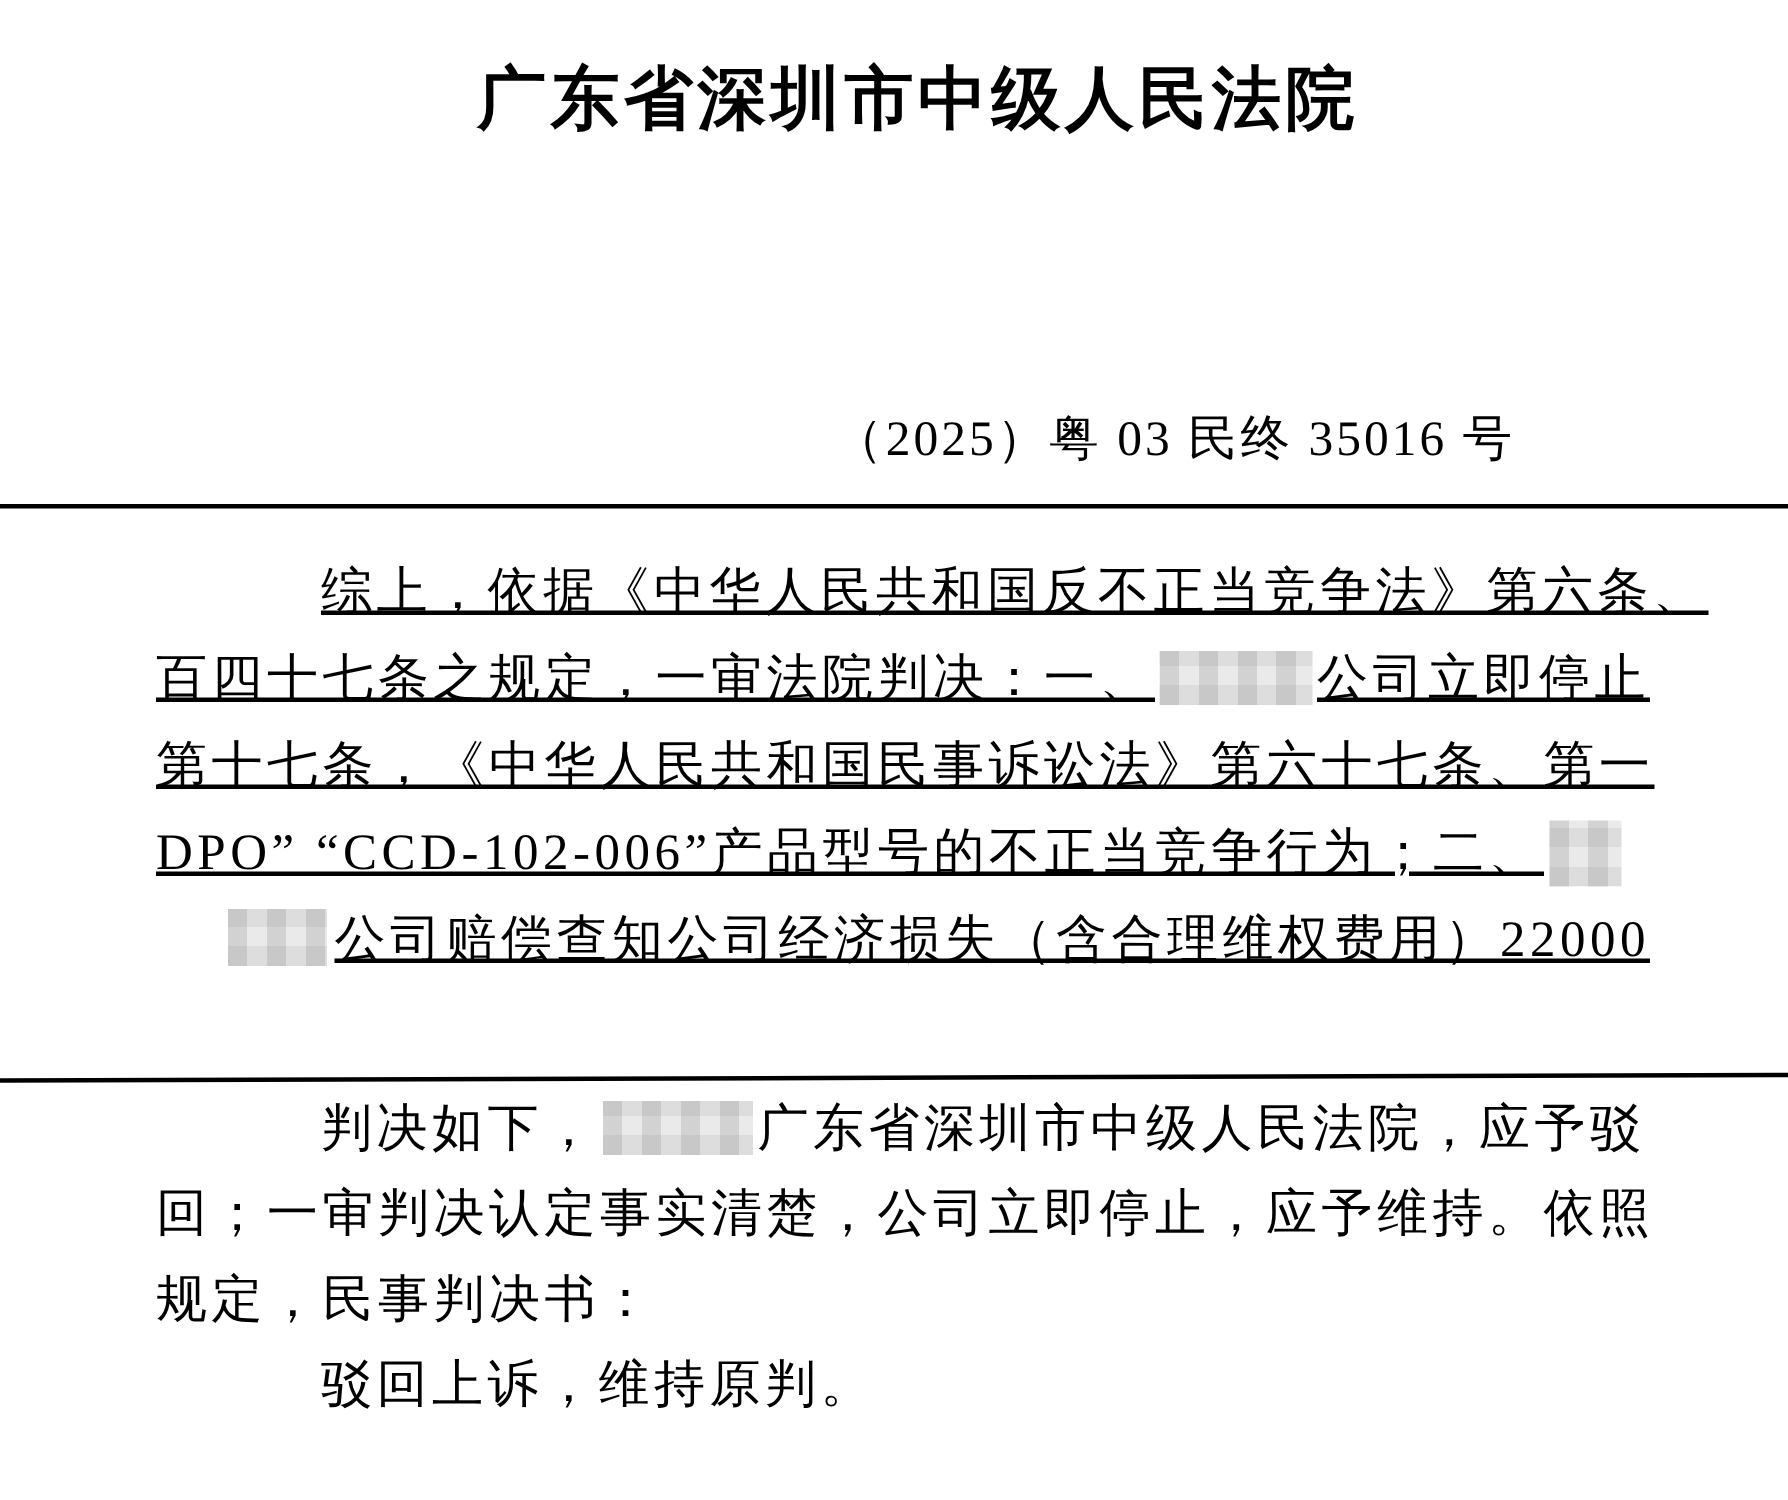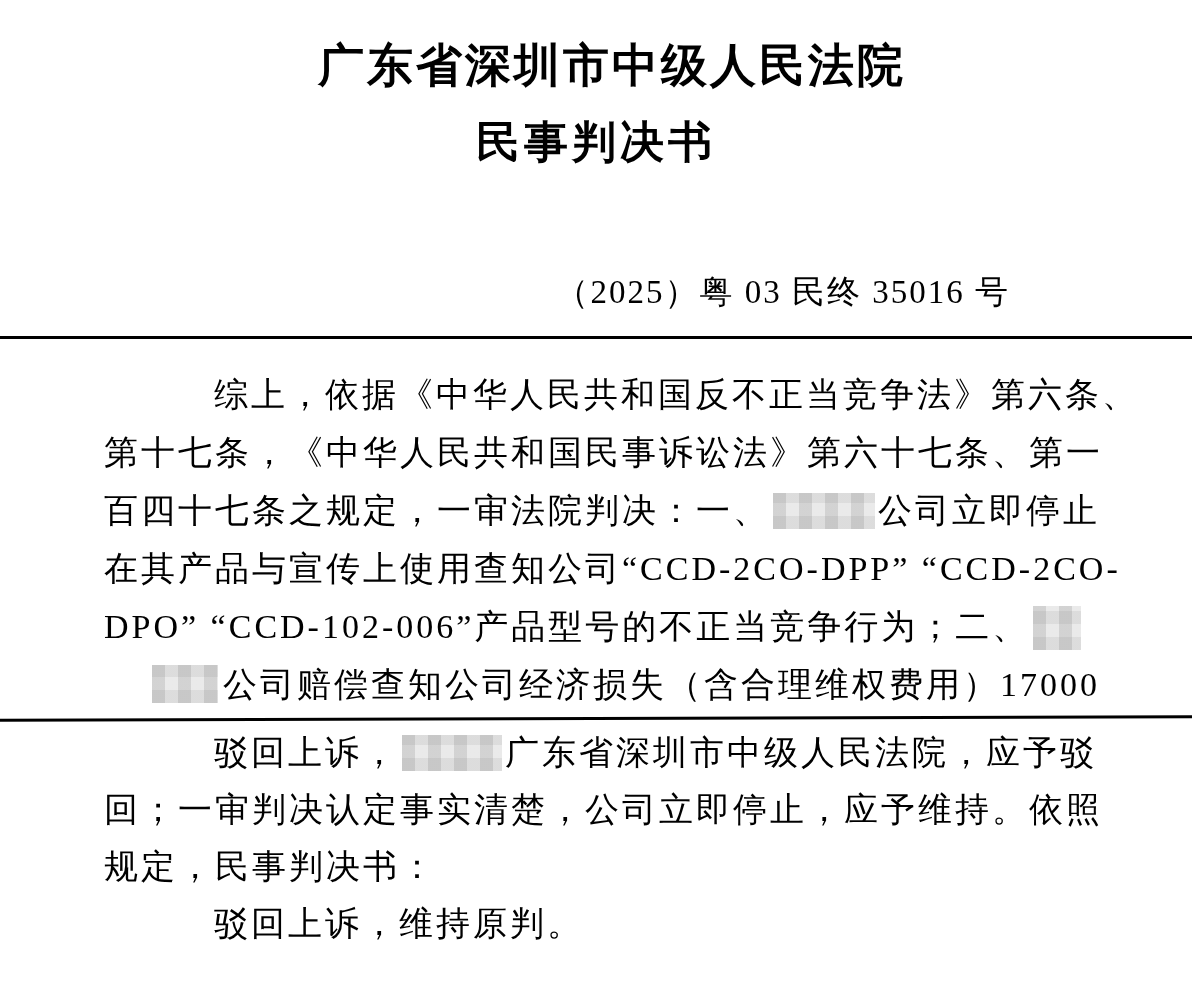--- a/index.html
+++ b/index.html
@@ -57,21 +57,21 @@
   }
   .divider-1 { top: 336px; }
   .divider-2 { top: 717px; transform: rotate(-0.18deg); }
   .para {
     position: absolute;
     left: 104px;
     width: 1000px;
     font-size: 34px;
     letter-spacing: 3px;
   }
-  .para-1 { top: 366px; }
+  .para-1 { top: 366px; text-decoration: underline; }
   .para-2 { top: 724px; }
   .line {
     height: 58px;
     line-height: 58px;
     white-space: nowrap;
   }
   .para-2 .line {
     height: 57px;
     line-height: 57px;
   }
@@ -88,52 +88,48 @@
   .redact-3 { width: 66px;  height: 38px; margin-left: 48px; margin-right: 5px; }
   .redact-4 { width: 100px; height: 36px; margin: 0 3px; }
 </style>
 </head>
 <body>
 
 <div class="page">
 
   <h1 class="court-name">广东省深圳市中级人民法院</h1>
 
-  <h2 class="doc-title">民事判决书</h2>
 
   <div class="case-number">（2025）粤 03 民终 35016 号</div>
 
   <div class="divider divider-1"></div>
 
   <div class="para para-1">
     <div class="line indent">
       <span>综上，依据《中华人民共和国反不正当竞争法》第六条、</span>
     </div>
     <div class="line">
-      <span>第十七条，《中华人民共和国民事诉讼法》第六十七条、第一</span>
-    </div>
-    <div class="line">
       <span>百四十七条之规定，一审法院判决：一、</span><span class="redact redact-1"></span><span>公司立即停止</span>
     </div>
     <div class="line">
-      <span>在其产品与宣传上使用查知公司“CCD-2CO-DPP” “CCD-2CO-</span>
+      <span>第十七条，《中华人民共和国民事诉讼法》第六十七条、第一</span>
     </div>
     <div class="line">
       <span>DPO” “CCD-102-006”产品型号的不正当竞争行为；二、</span><span class="redact redact-2"></span>
     </div>
     <div class="line">
-      <span class="redact redact-3"></span><span>公司赔偿查知公司经济损失（含合理维权费用）17000</span>
+      <span class="redact redact-3"></span><span>公司赔偿查知公司经济损失（含合理维权费用）22000</span>
     </div>
   </div>
 
   <div class="divider divider-2"></div>
 
   <div class="para para-2">
     <div class="line indent">
-      <span>驳回上诉，</span><span class="redact redact-4"></span><span>广东省深圳市中级人民法院，应予驳</span>
+      <span>判决如下，</span><span class="redact redact-4"></span><span>广东省深圳市中级人民法院，应予驳</span>
     </div>
     <div class="line">
       <span>回；一审判决认定事实清楚，公司立即停止，应予维持。依照</span>
     </div>
     <div class="line">
       <span>规定，民事判决书：</span>
     </div>
     <div class="line indent">
       <span>驳回上诉，维持原判。</span>
     </div>

